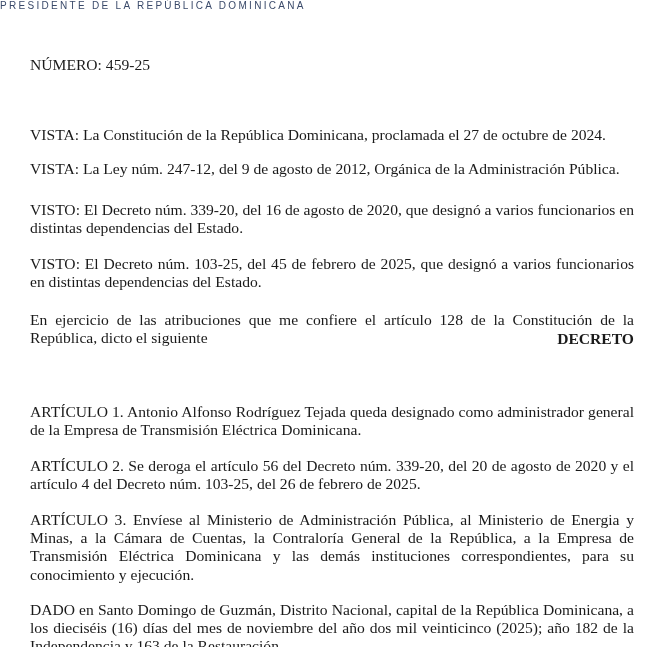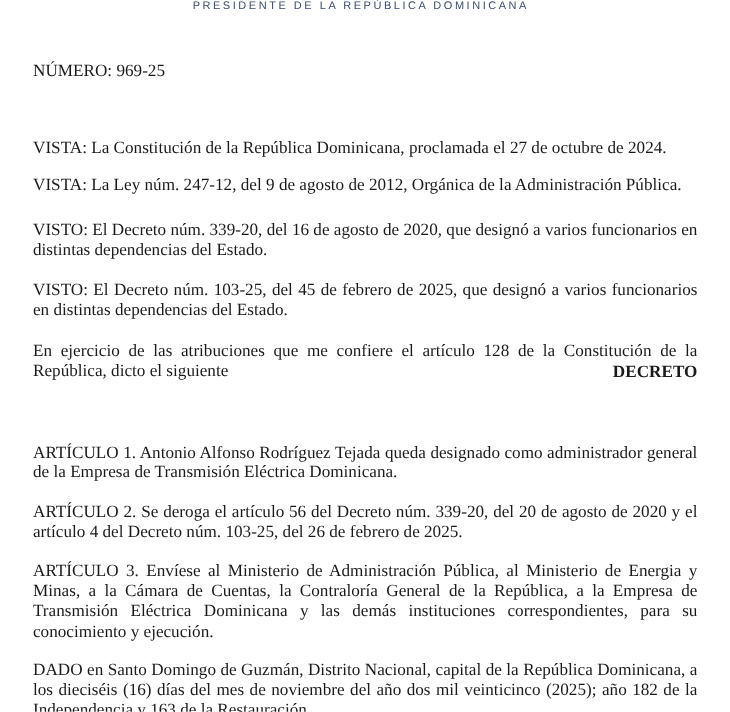--- a/index.html
+++ b/index.html
@@ -1,35 +1,35 @@
 <!DOCTYPE html>
 <html><head>
 <meta charset="utf-8">
 <style>
   html, body { margin: 0; padding: 0; background: #ffffff; }
   body { width: 664px; height: 647px; position: relative; overflow: hidden;
          font-family: "Liberation Serif", serif; color: #1a1a1a; }
-  .header { position: absolute; top: 0; left: 10px; width: 636px; text-align: center;
+  .header { position: absolute; top: 0; left: 0; width: 636px; 
             font-family: "Liberation Sans", sans-serif; font-size: 10px; letter-spacing: 2.3px;
             color: #3a4a6a; line-height: 12px; }
   .para { position: absolute; left: 30px; width: 604px; font-size: 15.6px; line-height: 18.2px;
           text-align: justify; }
   .para b { font-weight: normal; }
   .single { white-space: nowrap; text-align: left; }
   .center { text-align: right; left: 30px; width: 604px; font-weight: bold; }
   .just-last { text-align: justify; text-align-last: left; margin-top: 37px; }
 </style>
 </head>
 <body>
 
 <div class="header">PRESIDENTE DE LA REPÚBLICA DOMINICANA</div>
 
 <div class="para single" style="top:56px;">
   <b>NÚMERO:</b>
-  <span>969-25</span>
+  <span>459-25</span>
 </div>
 
 <div class="para single" style="top:94px;margin-top:32px;">
   <b>VISTA:</b>
   <span>La Constitución de la República Dominicana, proclamada el 27 de octubre de 2024.</span>
 </div>
 
 <div class="para single" style="top:132px;margin-top:28px;">
   <b>VISTA:</b>
   <span>La Ley núm.  247-12, del 9 de agosto de 2012, Orgánica de la Administración Pública.</span>

